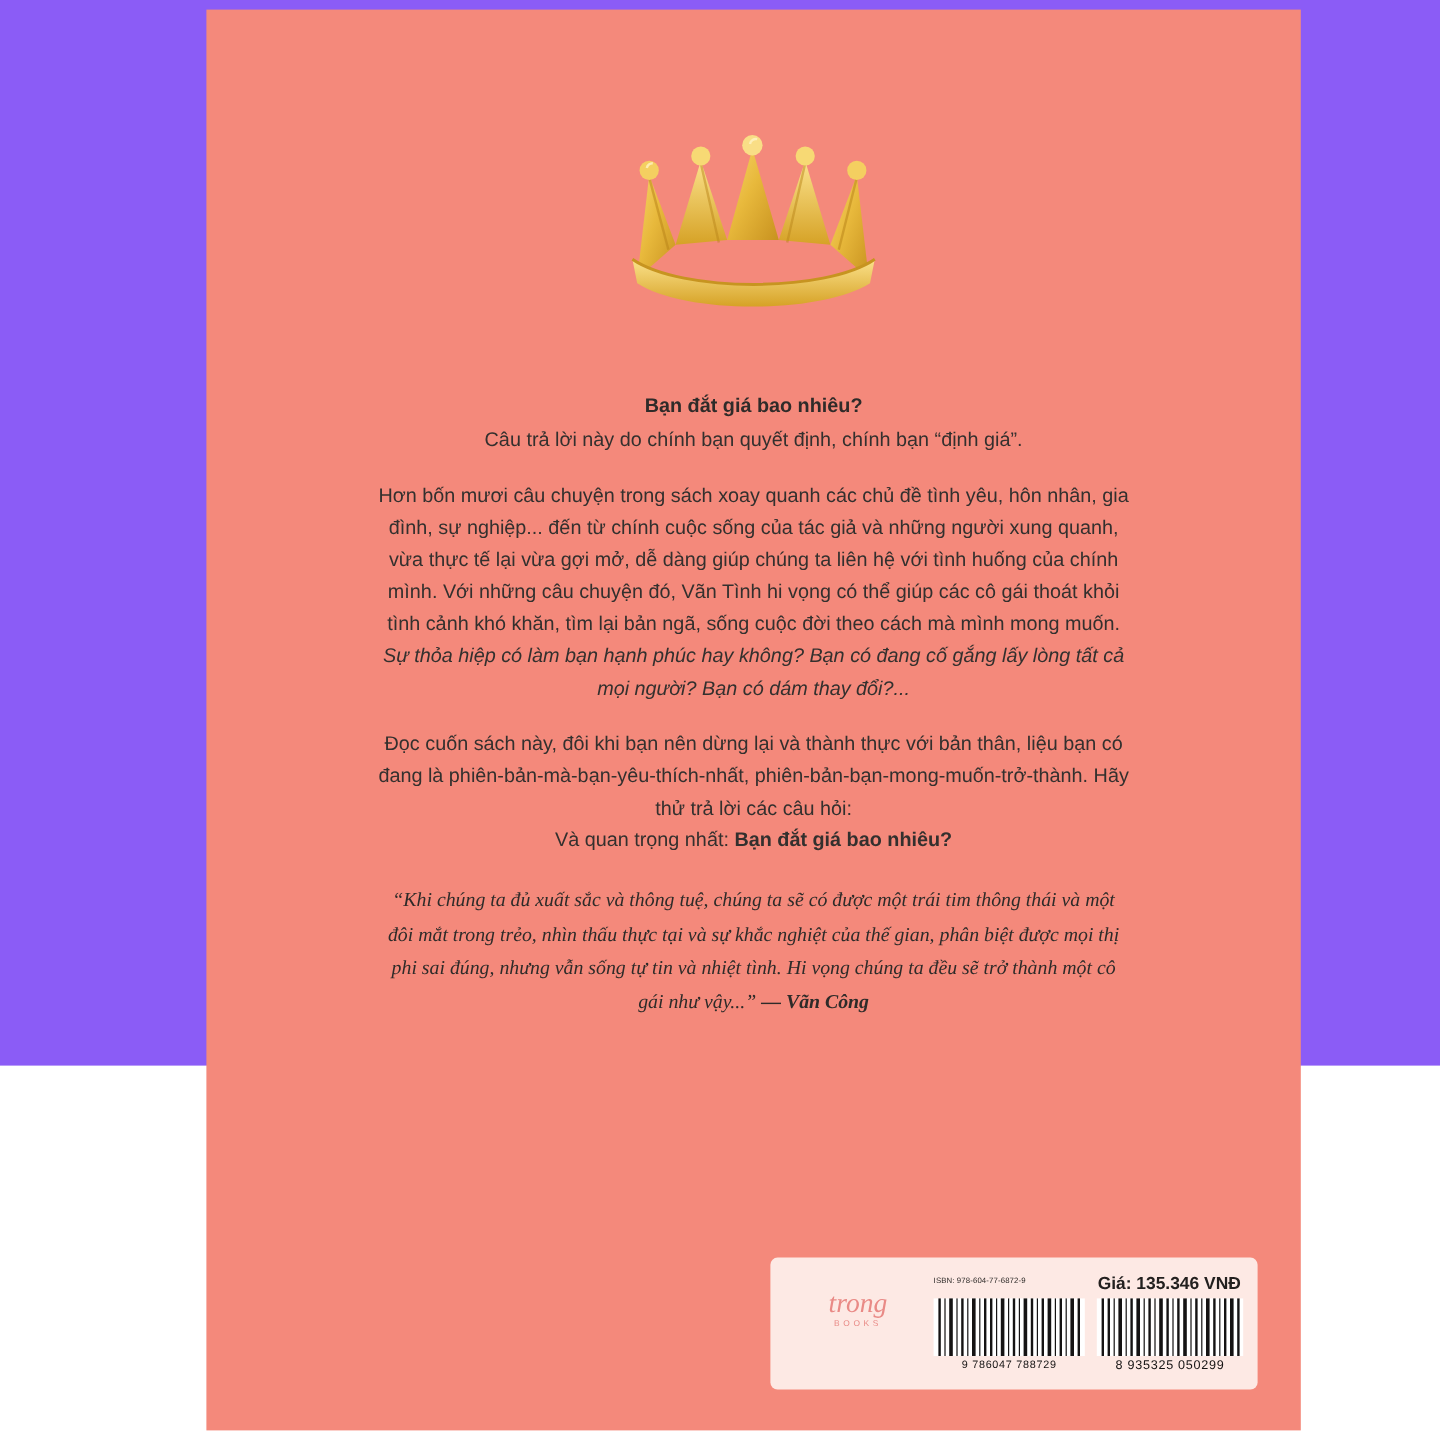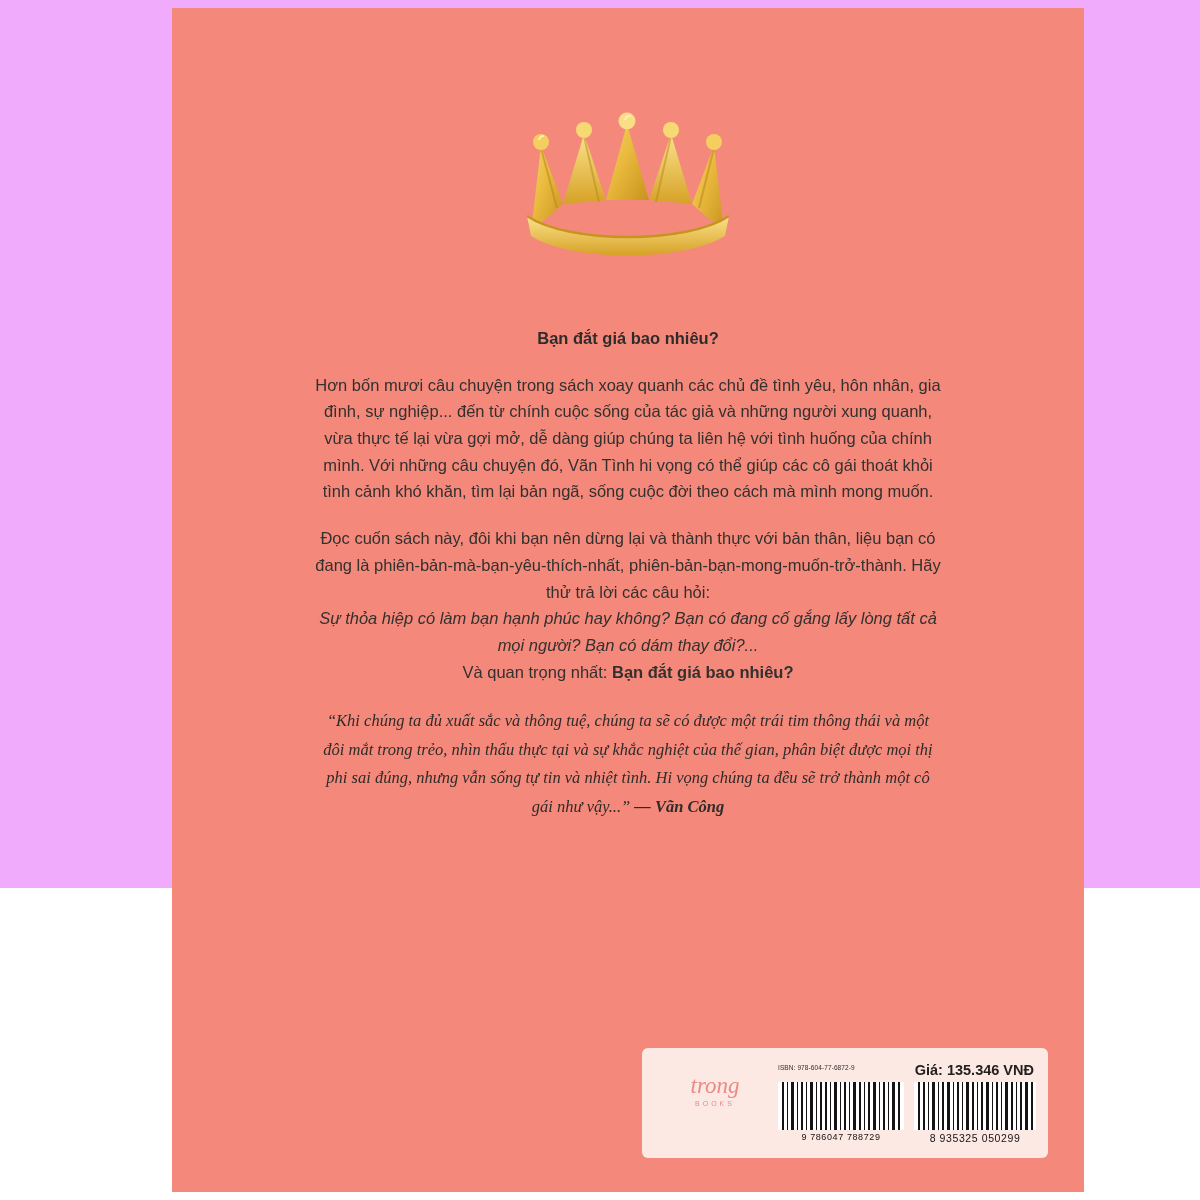--- a/index.html
+++ b/index.html
@@ -11,21 +11,21 @@
     width: 1200px;
     height: 1200px;
     font-family: "Liberation Sans", sans-serif;
     overflow: hidden;
   }
 
   .page {
     position: relative;
     width: 1200px;
     height: 888px;
-    background: #f0abfc;
+    background: #8b5cf6;
   }
 
   
   .cover {
     position: absolute;
     left: 172px;
     top: 8px;
     width: 912px;
     height: 1184px;
     background: #f4897b;
@@ -257,23 +257,24 @@
         <circle cx="158" cy="18" r="8" fill="#f7d974"></circle>
         <circle cx="201" cy="30" r="8" fill="#f4cf60"></circle>
 
         <path d="M26 28 a5 5 0 0 1 5 -4" stroke="#fff3c4" stroke-width="2" fill="none" opacity="0.8"></path>
         <path d="M112 8 a5 5 0 0 1 6 -4" stroke="#fff3c4" stroke-width="2" fill="none" opacity="0.8"></path>
       </svg>
     </div>
 
     <div class="text-block">
       <p class="lead-q">Bạn đắt giá bao nhiêu?</p>
+      <p class="para">Câu trả lời này do chính bạn quyết định, chính bạn “định giá”.</p>
       <p class="para gap">Hơn bốn mươi câu chuyện trong sách xoay quanh các chủ đề tình yêu, hôn nhân, gia đình, sự nghiệp... đến từ chính cuộc sống của tác giả và những người xung quanh, vừa thực tế lại vừa gợi mở, dễ dàng giúp chúng ta liên hệ với tình huống của chính mình. Với những câu chuyện đó, Vãn Tình hi vọng có thể giúp các cô gái thoát khỏi tình cảnh khó khăn, tìm lại bản ngã, sống cuộc đời theo cách mà mình mong muốn.</p>
+      <p class="para italic">Sự thỏa hiệp có làm bạn hạnh phúc hay không? Bạn có đang cố gắng lấy lòng tất cả mọi người? Bạn có dám thay đổi?...</p>
       <p class="para gap">Đọc cuốn sách này, đôi khi bạn nên dừng lại và thành thực với bản thân, liệu bạn có đang là phiên-bản-mà-bạn-yêu-thích-nhất, phiên-bản-bạn-mong-muốn-trở-thành. Hãy thử trả lời các câu hỏi:</p>
-      <p class="para italic">Sự thỏa hiệp có làm bạn hạnh phúc hay không? Bạn có đang cố gắng lấy lòng tất cả mọi người? Bạn có dám thay đổi?...</p>
       <p class="para"><span>Và quan trọng nhất: </span><span class="bold">Bạn đắt giá bao nhiêu?</span></p>
       <p class="quote"><span>“Khi chúng ta đủ xuất sắc và thông tuệ, chúng ta sẽ có được một trái tim thông thái và một đôi mắt trong trẻo, nhìn thấu thực tại và sự khắc nghiệt của thế gian, phân biệt được mọi thị phi sai đúng, nhưng vẫn sống tự tin và nhiệt tình. Hi vọng chúng ta đều sẽ trở thành một cô gái như vậy...”</span> <span class="author">— Vãn Công</span></p>
     </div>
 
 
     <div class="info-panel">
       <div class="bloom">
         <div class="bloom-word">trong</div>
         <div class="bloom-sub">BOOKS</div>
       </div>

